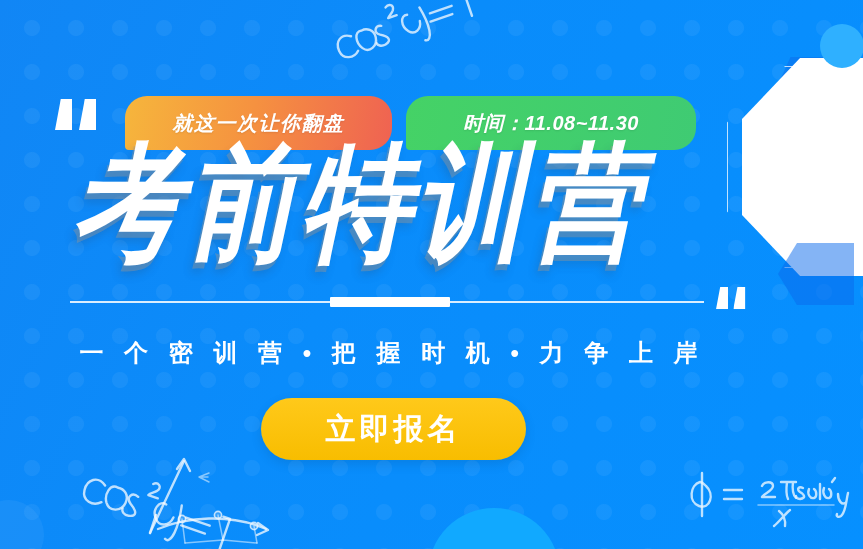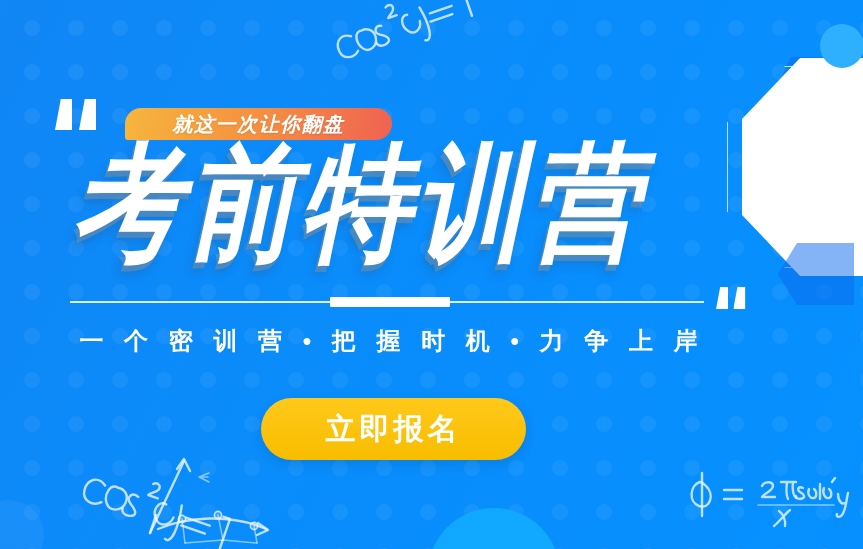--- a/index.html
+++ b/index.html
@@ -125,32 +125,31 @@
   
   .badge-row {
     position: absolute;
     left: 125px;
     top: 96px;
     display: flex;
     align-items: center;
     gap: 14px;
   }
   .badge {
-    height: 32px;
+    height: 54px;
     display: flex;
     align-items: center;
     justify-content: center;
     color: #ffffff;
     font-size: 20px;
     font-weight: bold;
     font-style: italic;
     letter-spacing: 1.5px;
     white-space: nowrap;
     text-shadow: 0 1px 2px rgba(0,0,0,0.10);
-    margin-top: 12px;
   }
   .badge-orange {
     width: 267px;
     background: linear-gradient(100deg, #f6b63c 0%, #f59140 48%, #ef6252 100%);
     border-radius: 22px 22px 22px 4px;
   }
   .badge-green {
     width: 290px;
     background: linear-gradient(100deg, #45d266 0%, #3fcb73 100%);
     border-radius: 22px 22px 22px 4px;
@@ -193,21 +192,21 @@
     width: 120px;
     height: 10px;
     background: #ffffff;
     border-radius: 1px;
   }
 
   
   .subtitle {
     position: absolute;
     left: 0;
-    top: 325px;
+    top: 337px;
     width: 784px;
     text-align: center;
     color: #ffffff;
     font-size: 24px;
     font-weight: bold;
     letter-spacing: 7px;
     white-space: nowrap;
   }
 
   
@@ -306,20 +305,21 @@
 
   <div class="content">
 
     <div class="quote-mark quote-open">
       <i></i>
         <i></i>
     </div>
 
     <div class="badge-row">
       <div class="badge badge-orange">就这一次让你翻盘</div>
+      <div class="badge badge-green">时间：11.08~11.30</div>
     </div>
 
     <div class="title">考前特训营</div>
 
     <div class="divider"></div>
 
     <div class="quote-mark quote-close">
       <i></i>
         <i></i>
     </div>

